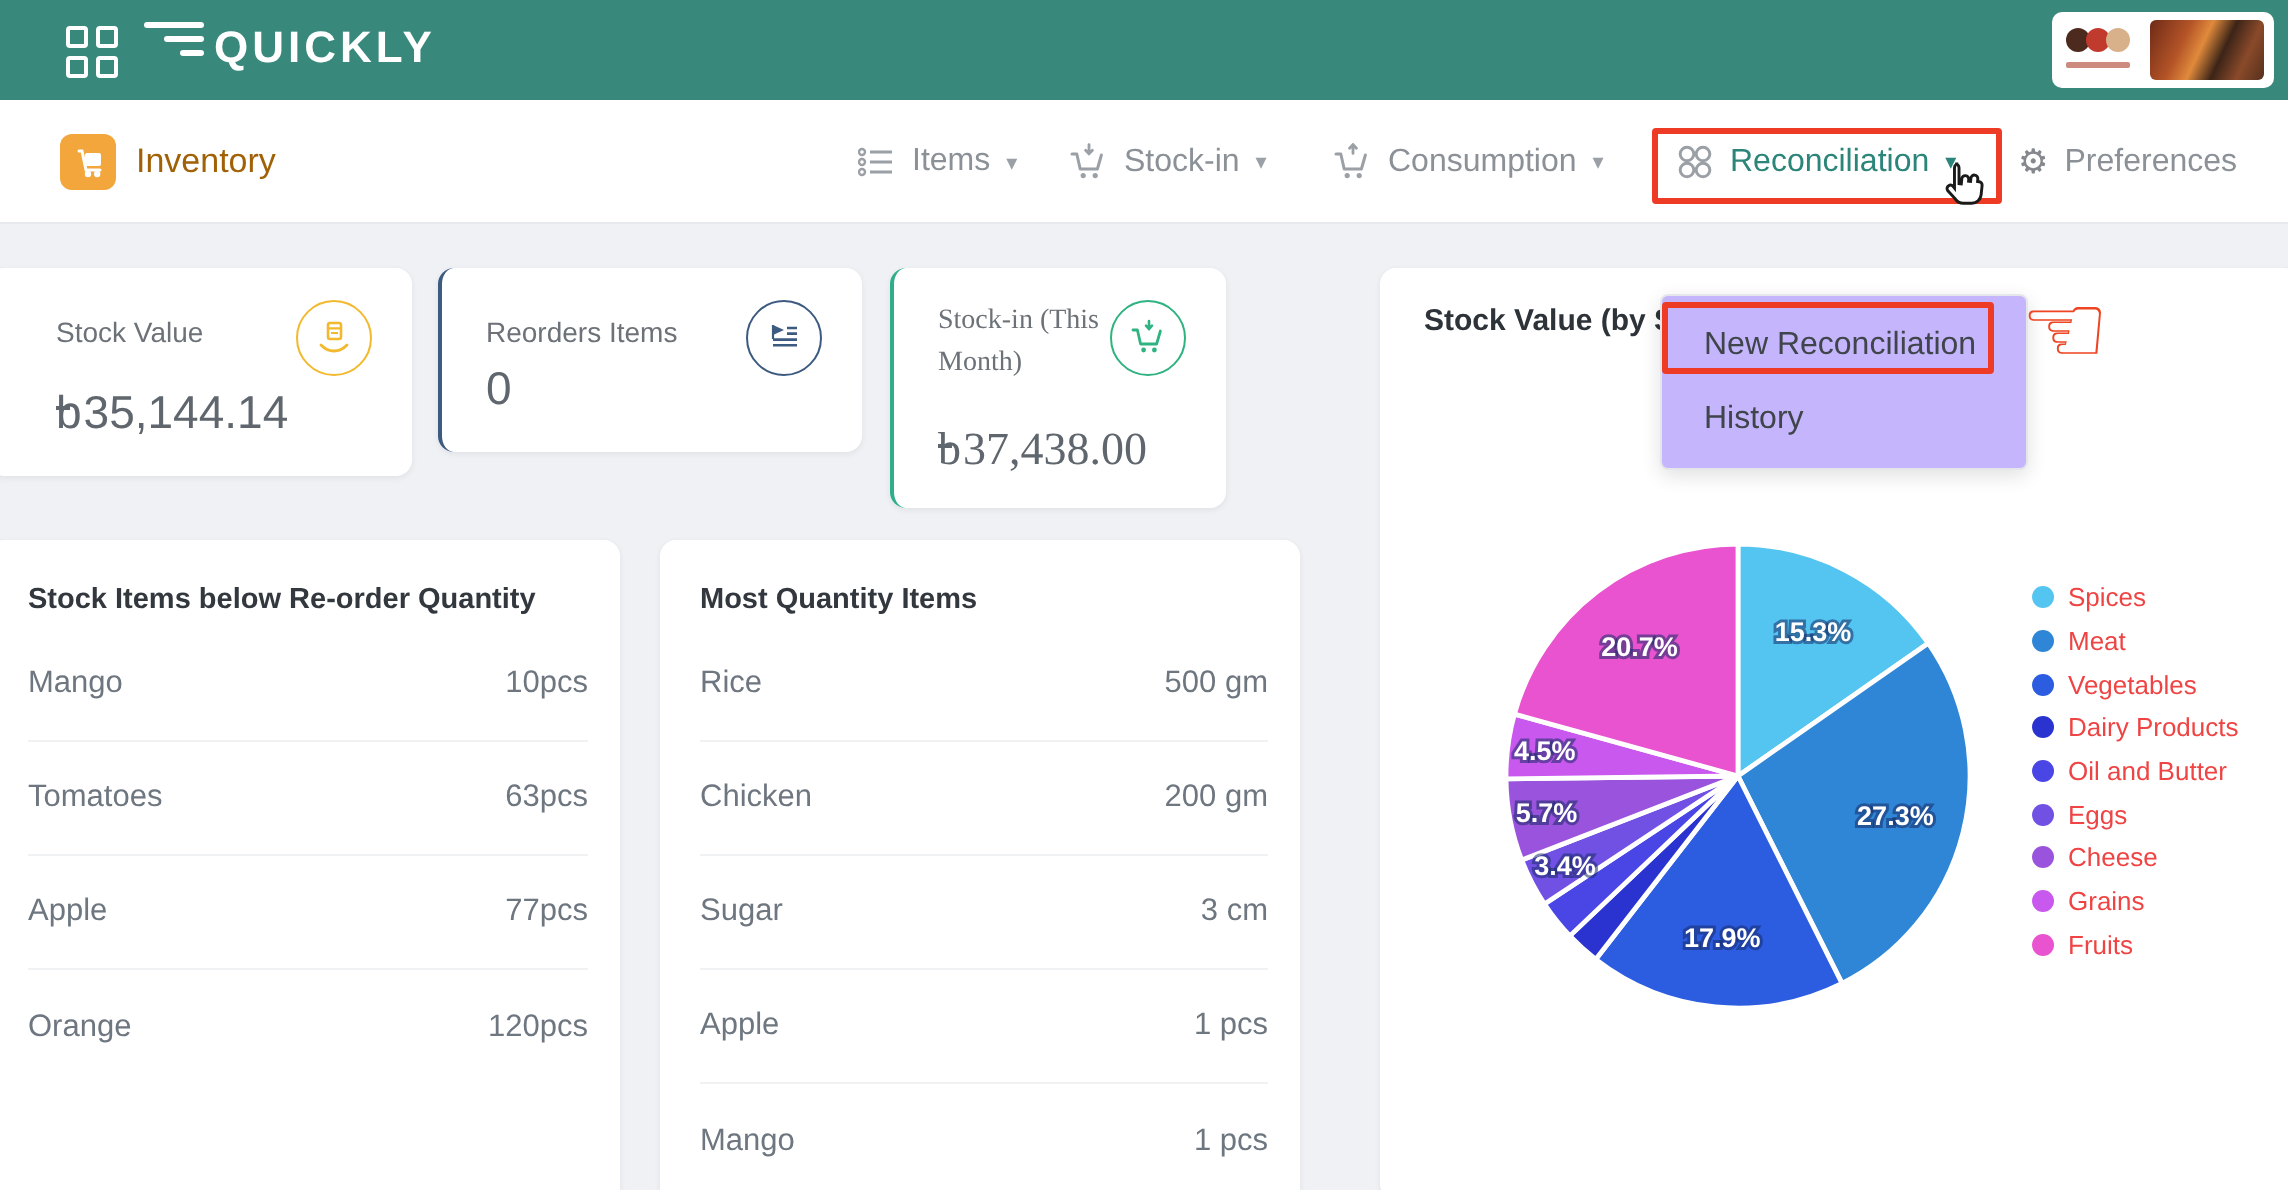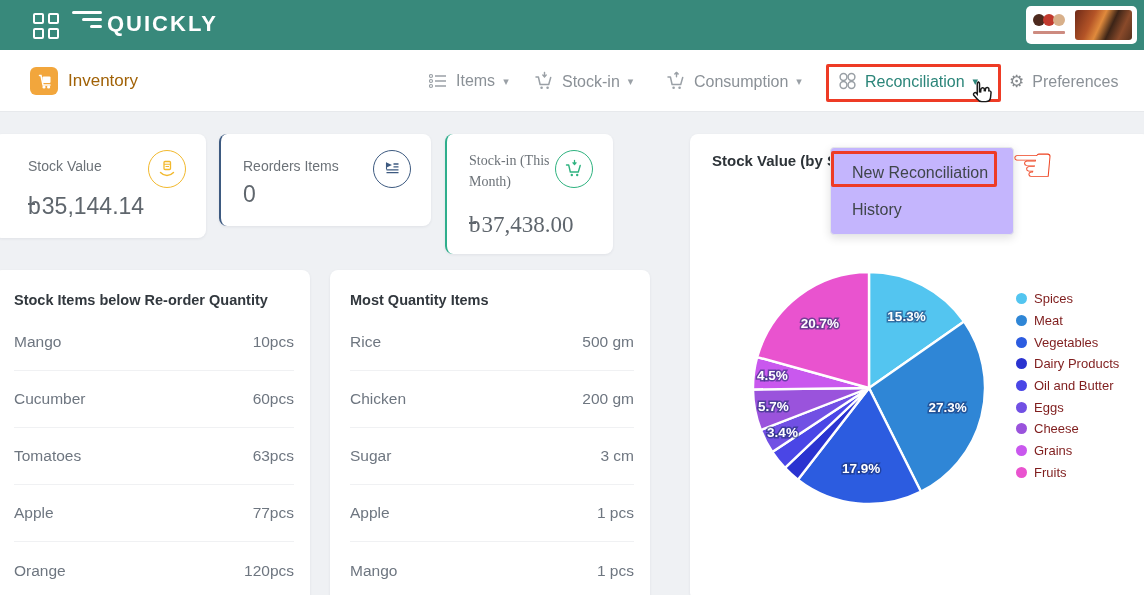--- a/index.html
+++ b/index.html
@@ -71,21 +71,21 @@
           border-bottom:1px solid #f0f1f3; font-size:15.5px; color:#6e7680; }
   .trow:last-child { border-bottom:none; }
 
   
   .chart-card { left:690px; top:134px; width:460px; height:466px; }
   .chart-title { position:absolute; left:22px; top:18px; font-size:15px; font-weight:bold; color:#2d3338; }
   #pie { position:absolute; left:59px; top:134px; }
   .legend { position:absolute; left:326px; top:154px; z-index:3; }
   .legend-item { display:flex; align-items:center; height:21.7px; cursor:pointer; }
   .legend-item i { width:11px; height:11px; border-radius:50%; margin-right:7px; flex:none; }
-  .legend-item span { font-size:13px; color:#7f1d1d; white-space:nowrap; }
+  .legend-item span { font-size:13px; color:#ef4444; white-space:nowrap; }
 
   
   .dropdown { position:absolute; left:830px; top:111px; width:184px; background:#c4b5fd; border:1px solid #e4e6e9;
               border-radius:4px; box-shadow:0 3px 10px rgba(0,0,0,.12); padding:6px 0; z-index:30;margin-top:36px; }
   .dd-item { height:37px; line-height:37px; padding-left:21px; font-size:16px; color:#3f454a; cursor:pointer; }
 
   
   .red-box { position:absolute; border:3px solid #EE3B25; border-radius:2px; background:transparent; pointer-events:none; }
   .box-recon { left:826px; top:64px; width:175px; height:38px; z-index:40; }
   .box-history { left:831px; top:151px; width:166px; height:36px; z-index:50; }
@@ -224,24 +224,20 @@
     </svg>
   </div>
 </div>
 
 <div class="card tbl1">
   <div class="tbl-title">Stock Items below Re-order Quantity</div>
   <div class="trows">
       <div class="trow">
         <span>Mango</span>
         <span>10pcs</span>
-      </div>
-      <div class="trow">
-        <span>Cucumber</span>
-        <span>60pcs</span>
       </div>
       <div class="trow">
         <span>Tomatoes</span>
         <span>63pcs</span>
       </div>
       <div class="trow">
         <span>Apple</span>
         <span>77pcs</span>
       </div>
       <div class="trow">

